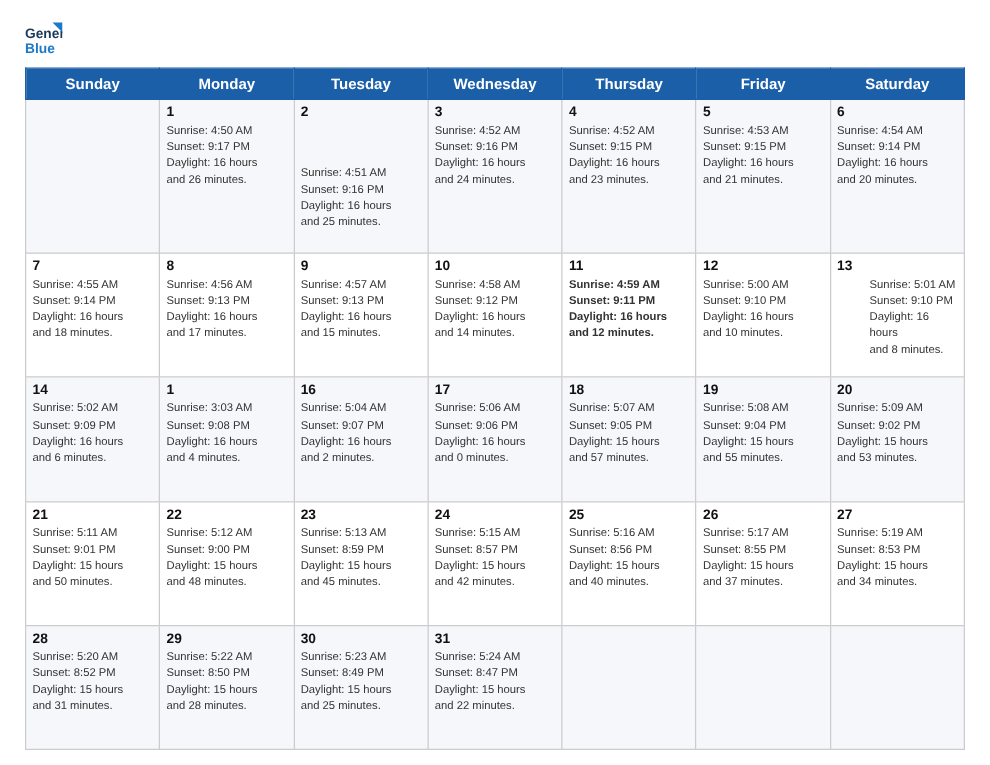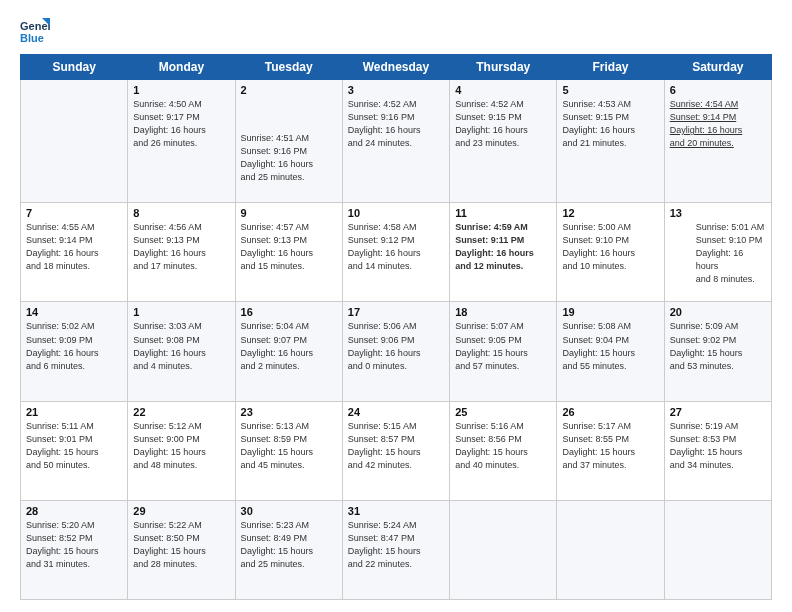--- a/index.html
+++ b/index.html
@@ -154,21 +154,21 @@
           </td>
           <td>
             <span class="cell-date">5</span>
             <div class="cell-info" style="white-space: pre-line;">Sunrise: 4:53 AM
 Sunset: 9:15 PM
 Daylight: 16 hours
 and 21 minutes.</div>
           </td>
           <td>
             <span class="cell-date">6</span>
-            <div class="cell-info" style="white-space: pre-line; text-decoration: underline;">Sunrise: 4:54 AM
+            <div class="cell-info" style="white-space: pre-line;">Sunrise: 4:54 AM
 Sunset: 9:14 PM
 Daylight: 16 hours
 and 20 minutes.</div>
           </td>
         </tr>
         <tr>
           <td>
             <span class="cell-date">7</span>
             <div class="cell-info" style="white-space: pre-line;">Sunrise: 4:55 AM
 Sunset: 9:14 PM

